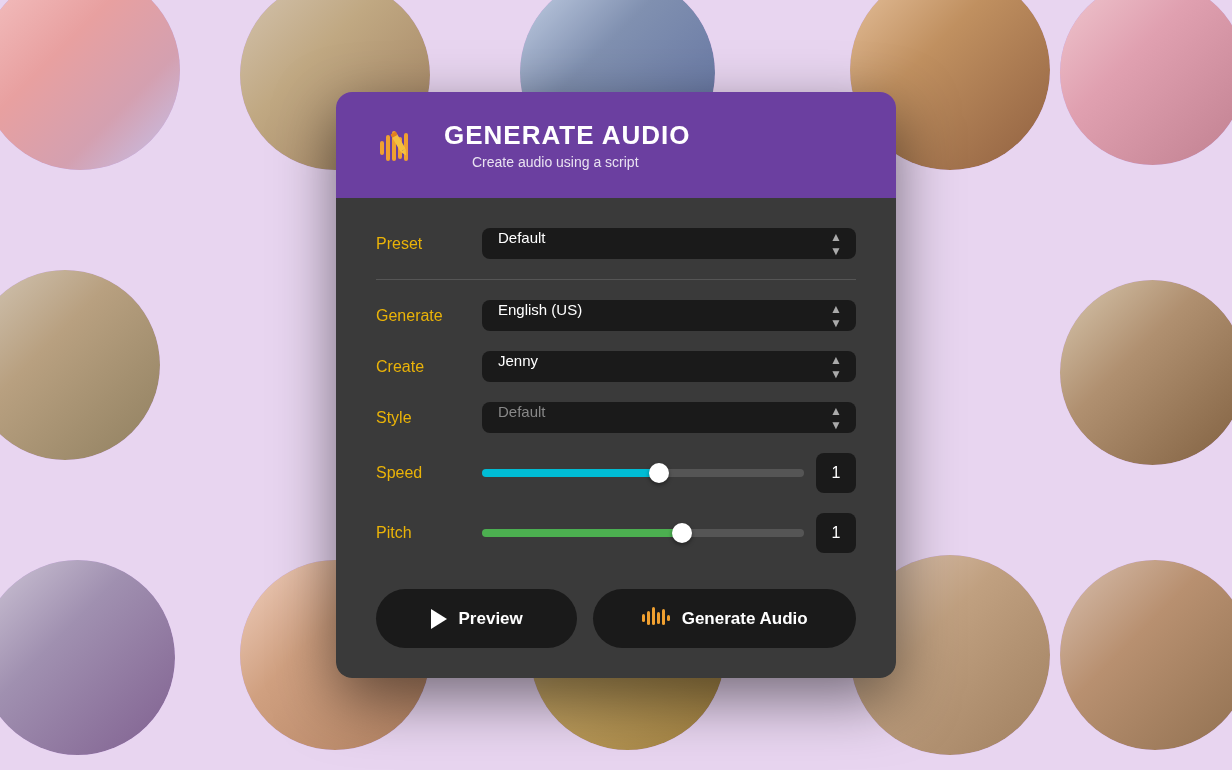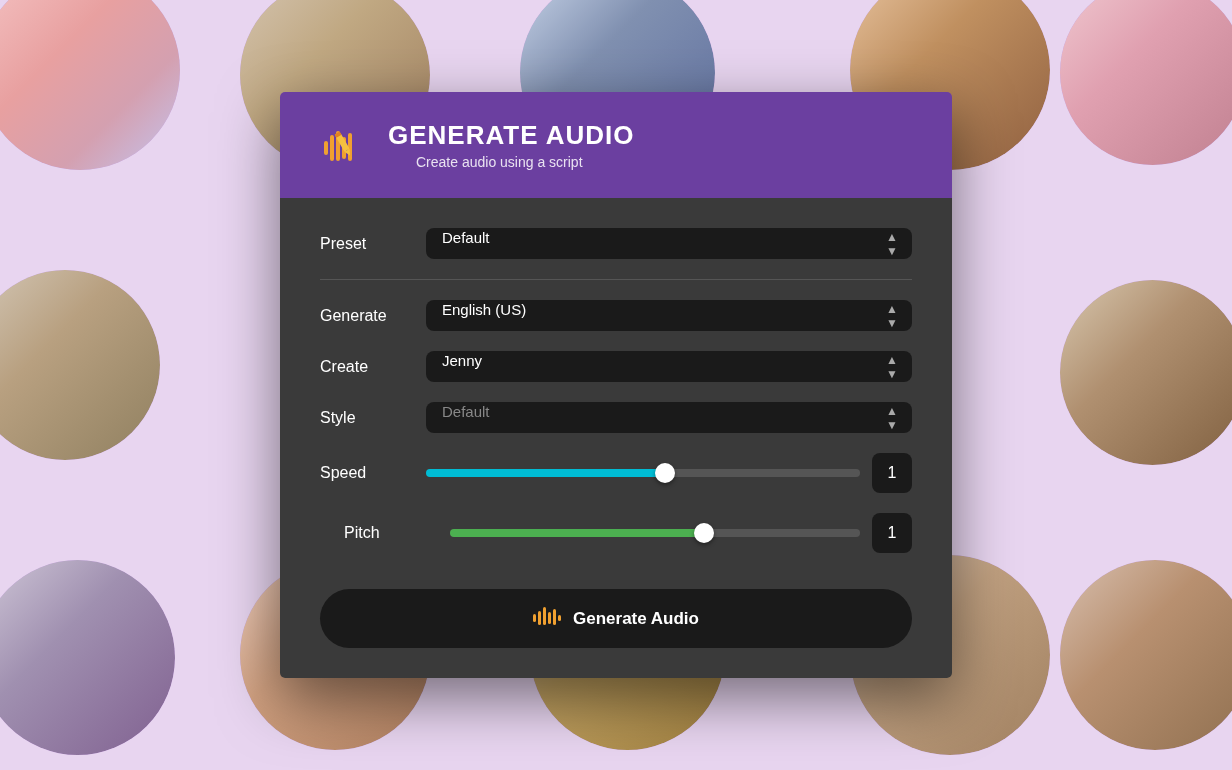--- a/index.html
+++ b/index.html
@@ -61,22 +61,22 @@
     .face8 { background: linear-gradient(135deg, #d0c8d8 0%, #a090b0 40%, #806090 100%); }
     .face9 { background: linear-gradient(135deg, #f0d0c0 0%, #d0a080 40%, #b08060 100%); }
     .face10 { background: linear-gradient(135deg, #e0c8a0 0%, #c0a060 40%, #a08040 100%); }
     .face11 { background: linear-gradient(135deg, #e0c8b8 0%, #c0a080 40%, #a08060 100%); }
     .face12 { background: linear-gradient(135deg, #d8c0b0 0%, #b89070 40%, #907050 100%); }
 
     
     .modal-container {
       position: relative;
       z-index: 10;
-      width: 672px;
-      border-radius: 5px;
+      width: 560px;
+      border-radius: 16px;
       overflow: hidden;
       box-shadow: 0 20px 60px rgba(0,0,0,0.5);
     }
 
     
     .modal-header {
       background: #6b3fa0;
       padding: 28px 40px;
       display: flex;
       align-items: center;
@@ -122,27 +122,26 @@
     }
 
     .form-row {
       display: flex;
       align-items: center;
       margin-bottom: 20px;
     }
 
     .form-row:last-of-type {
       margin-bottom: 0;
-      margin-left: 24px;
     }
 
     .form-label {
       width: 90px;
       font-size: 16px;
-      color: #ffffff;
+      color: #eab308;
       flex-shrink: 0;
     }
 
     .form-control-wrap {
       flex: 1;
       margin-left: 16px;
     }
 
     
     .select-wrapper {
@@ -453,20 +452,24 @@
           </div>
           <div class="slider-value">1</div>
         </div>
       </div>
     </div>
 
   </div>
 
   <div class="modal-footer">
 
+    <button class="btn-preview">
+      <span class="play-icon"></span>
+      <span>Preview</span>
+    </button>
 
     <button class="btn-generate">
       <span>
         <svg width="28" height="22" viewBox="0 0 28 22">
           <rect x="0" y="9" width="3" height="8" rx="1.5" fill="#f0a030"></rect>
           <rect x="5" y="6" width="3" height="14" rx="1.5" fill="#f0a030"></rect>
           <rect x="10" y="2" width="3" height="18" rx="1.5" fill="#f0a030"></rect>
           <rect x="15" y="7" width="3" height="12" rx="1.5" fill="#f0a030"></rect>
           <rect x="20" y="4" width="3" height="16" rx="1.5" fill="#f0a030"></rect>
           <rect x="25" y="10" width="3" height="6" rx="1.5" fill="#f0a030"></rect>

